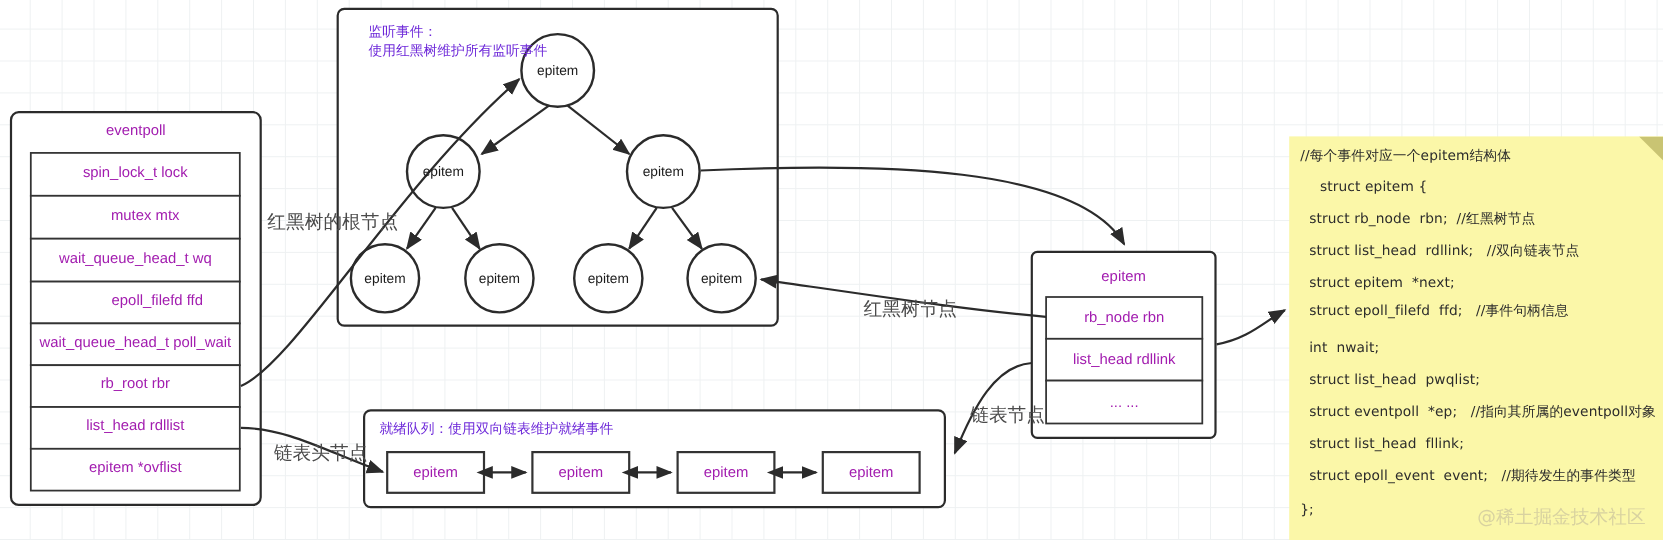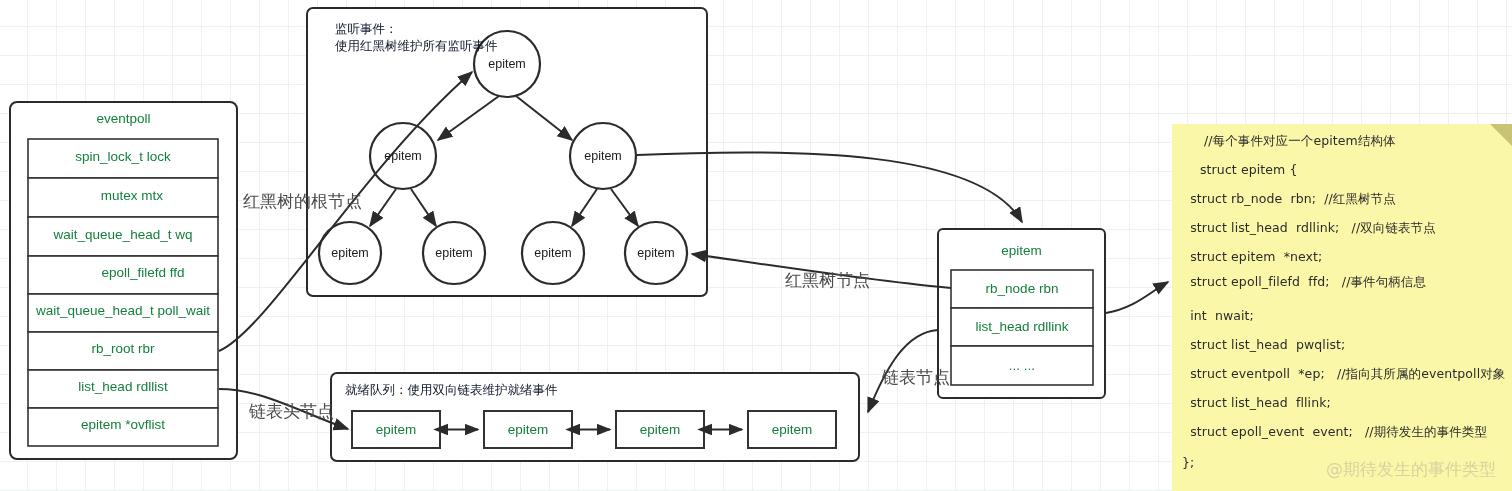--- a/index.html
+++ b/index.html
@@ -17,34 +17,34 @@
       linear-gradient(to right, #eef1f2 1px, transparent 1px),
       linear-gradient(to bottom, #eef1f2 1px, transparent 1px);
     background-size:29px 29px;
     background-position:-2px -3px;
   }
   svg.layer{position:absolute;left:0;top:0;width:1512px;height:491px;overflow:visible;}
   svg.layer.lines{pointer-events:none;}
 
   .box-text{
     position:absolute;
-    font-size:13.5px;color:#15803d;
+    font-size:13.5px;color:#a21caf;
     white-space:nowrap;
     text-align:center;
     pointer-events:none;
   }
   .cn-label{
     position:absolute;
     font-size:17px;color:#4b4b4b;
     white-space:nowrap;
     font-family:"DejaVu Sans","Liberation Sans",sans-serif;
   }
   .note-title{
     position:absolute;
-    font-size:12.5px;color:#0f172a;
+    font-size:12.5px;color:#6d28d9;
     line-height:17px;
     font-family:"DejaVu Sans","Liberation Sans",sans-serif;
     white-space:pre;
   }
   .code-panel{
     position:absolute;
     left:1172px;top:124px;width:340px;height:367px;
     background:#fbf7a8;
     overflow:hidden;
   }
@@ -207,26 +207,26 @@
 <div class="box-text" style="left:951px;top:319px;width:142px;">list_head  rdllink</div>
 <div class="box-text" style="left:951px;top:358px;width:142px;">... ...</div>
 
 <div class="cn-label" style="left:243px;top:190px;">红黑树的根节点</div>
 <div class="cn-label" style="left:249px;top:400px;">链表头节点</div>
 <div class="cn-label" style="left:785px;top:269px;">红黑树节点</div>
 <div class="cn-label" style="left:882px;top:366px;">链表节点</div>
 
 <div class="code-panel">
   <div class="code-fold"></div>
-  <div class="code-line" style="left:10px;top:9px;margin-left:22px;">//每个事件对应一个epitem结构体</div>
+  <div class="code-line" style="left:10px;top:9px;">//每个事件对应一个epitem结构体</div>
   <div class="code-line" style="left:28px;top:38px;text-align:right;">struct epitem {</div>
   <div class="code-line" style="left:10px;top:67px;">  struct rb_node  rbn;  //红黑树节点</div>
   <div class="code-line" style="left:10px;top:96px;">  struct list_head  rdllink;   //双向链表节点</div>
   <div class="code-line" style="left:10px;top:125px;">  struct epitem  *next;</div>
   <div class="code-line" style="left:10px;top:150px;">  struct epoll_filefd  ffd;   //事件句柄信息</div>
   <div class="code-line" style="left:10px;top:184px;">  int  nwait;</div>
   <div class="code-line" style="left:10px;top:213px;">  struct list_head  pwqlist;</div>
   <div class="code-line" style="left:10px;top:242px;">  struct eventpoll  *ep;   //指向其所属的eventpoll对象</div>
   <div class="code-line" style="left:10px;top:271px;">  struct list_head  fllink;</div>
   <div class="code-line" style="left:10px;top:300px;">  struct epoll_event  event;   //期待发生的事件类型</div>
   <div class="code-line" style="left:10px;top:331px;">};</div>
-  <div class="watermark">@期待发生的事件类型</div>
+  <div class="watermark">@稀土掘金技术社区</div>
 </div>
 
 </body></html>

